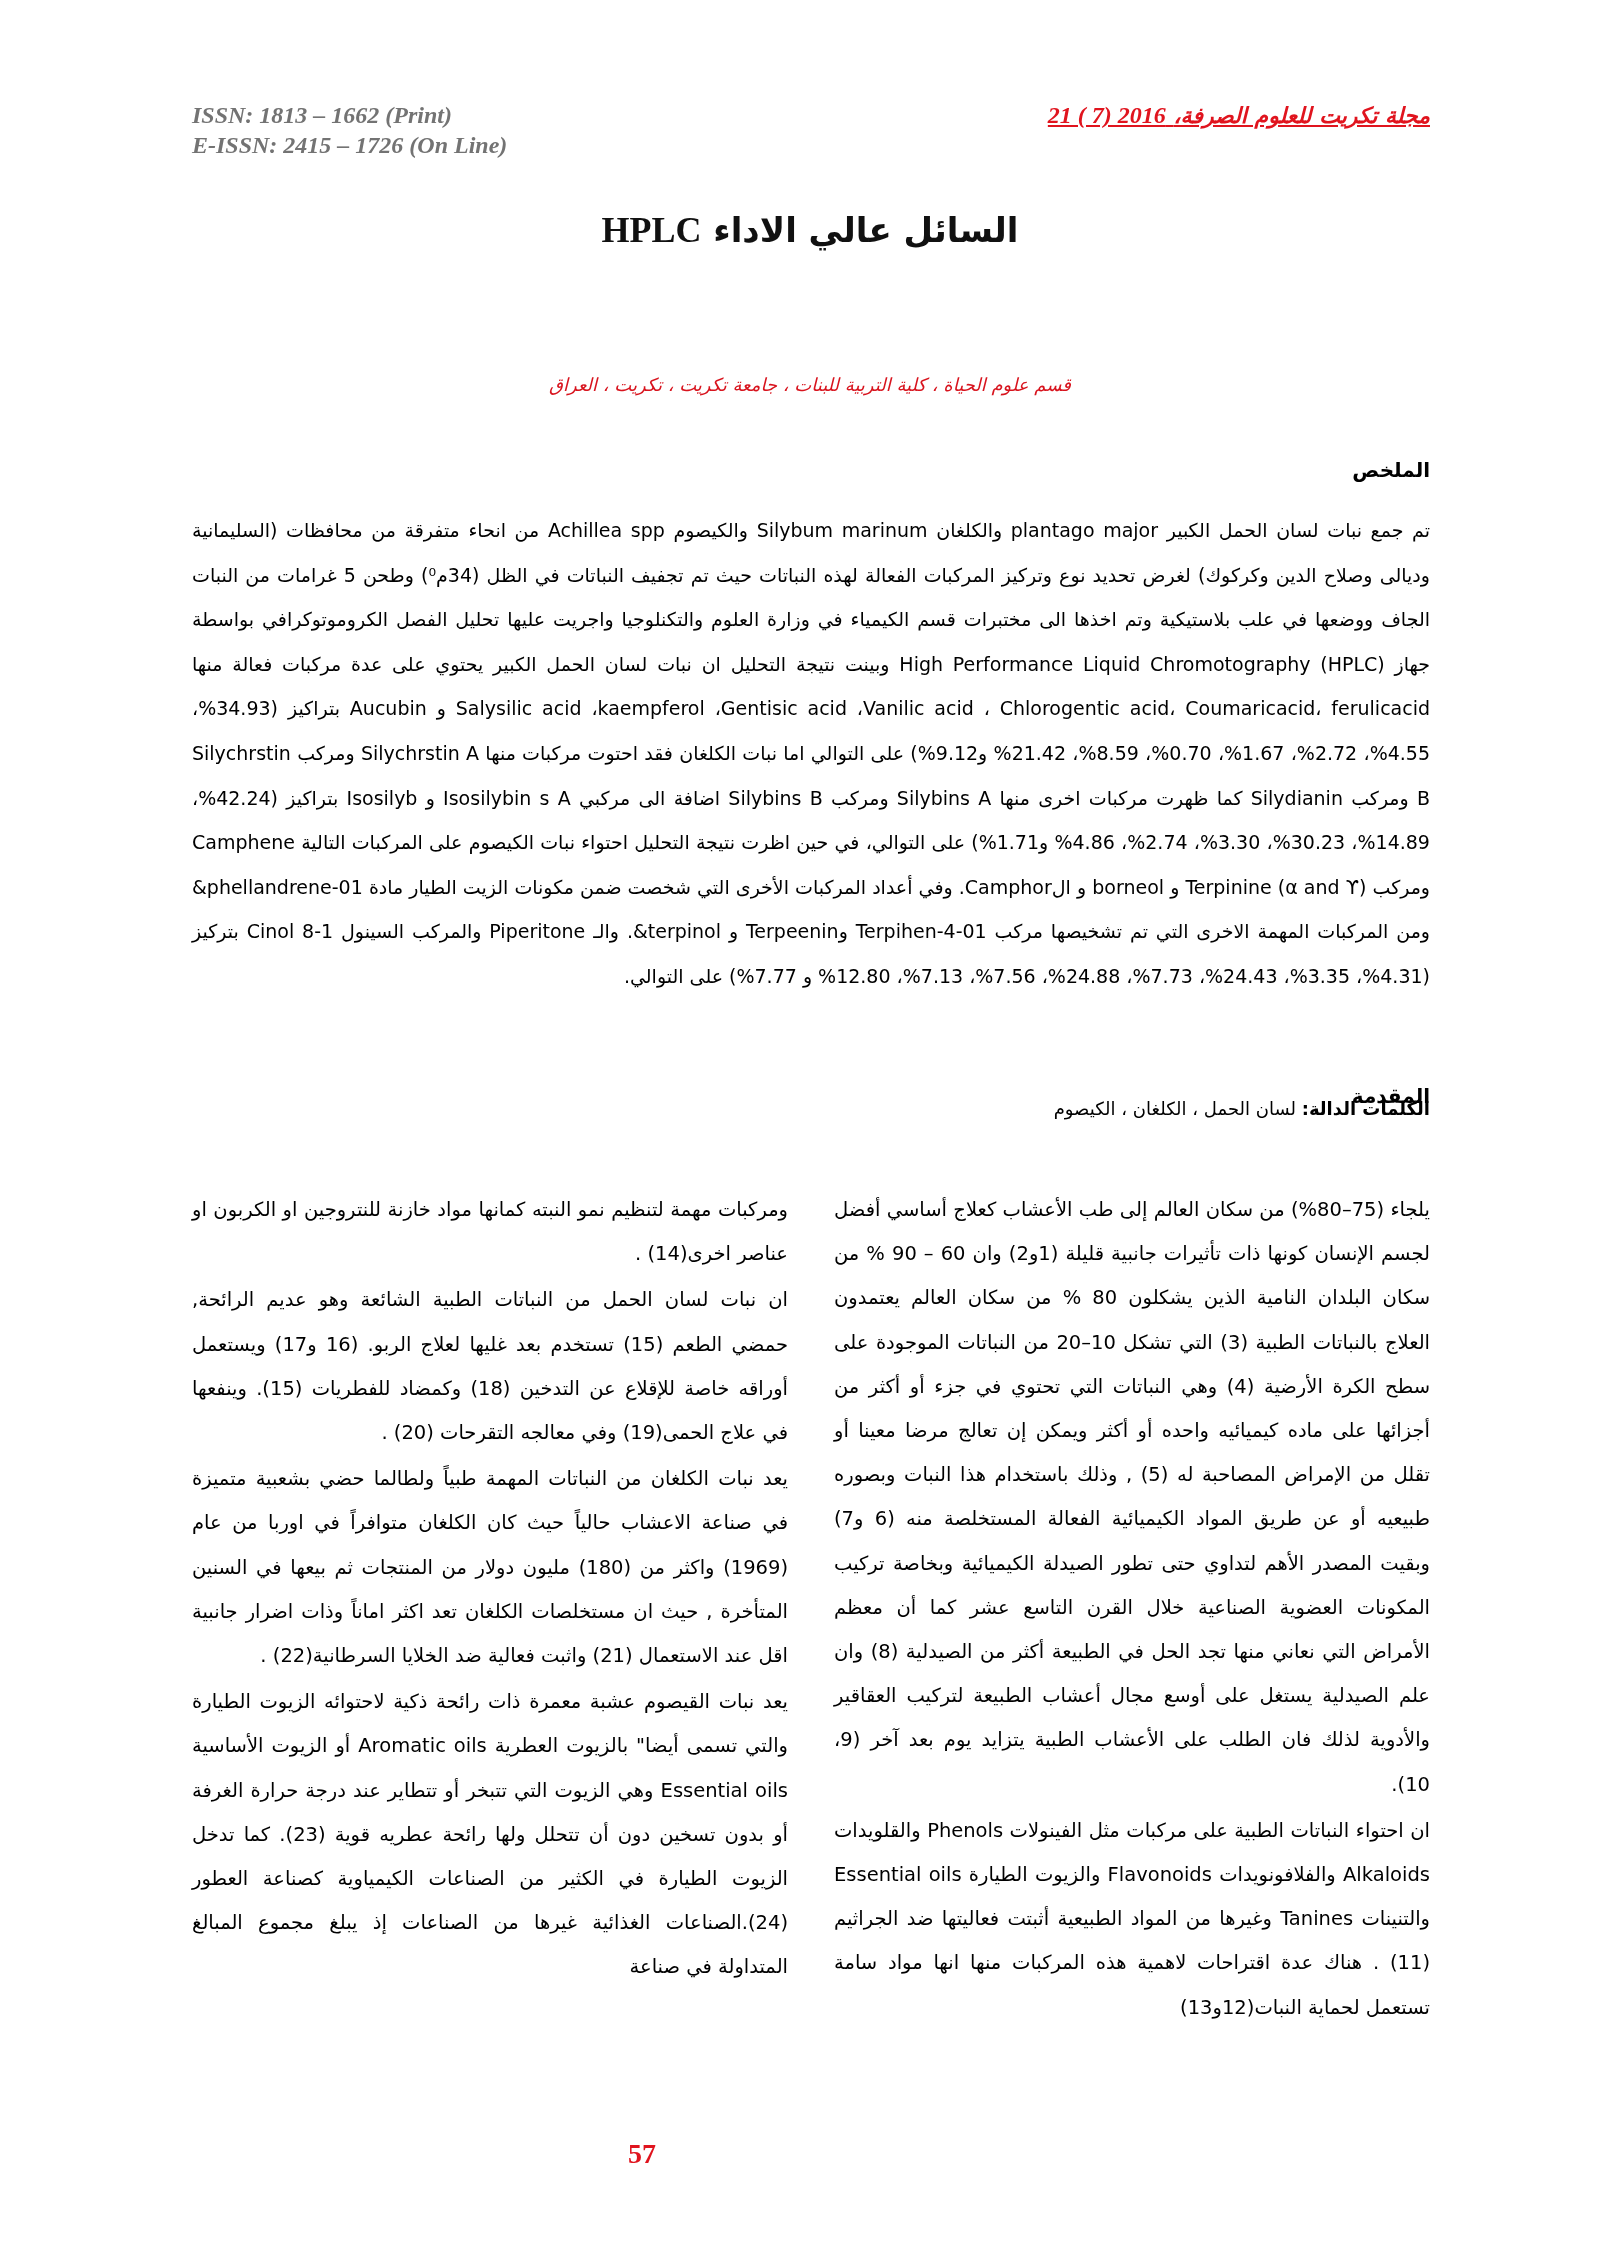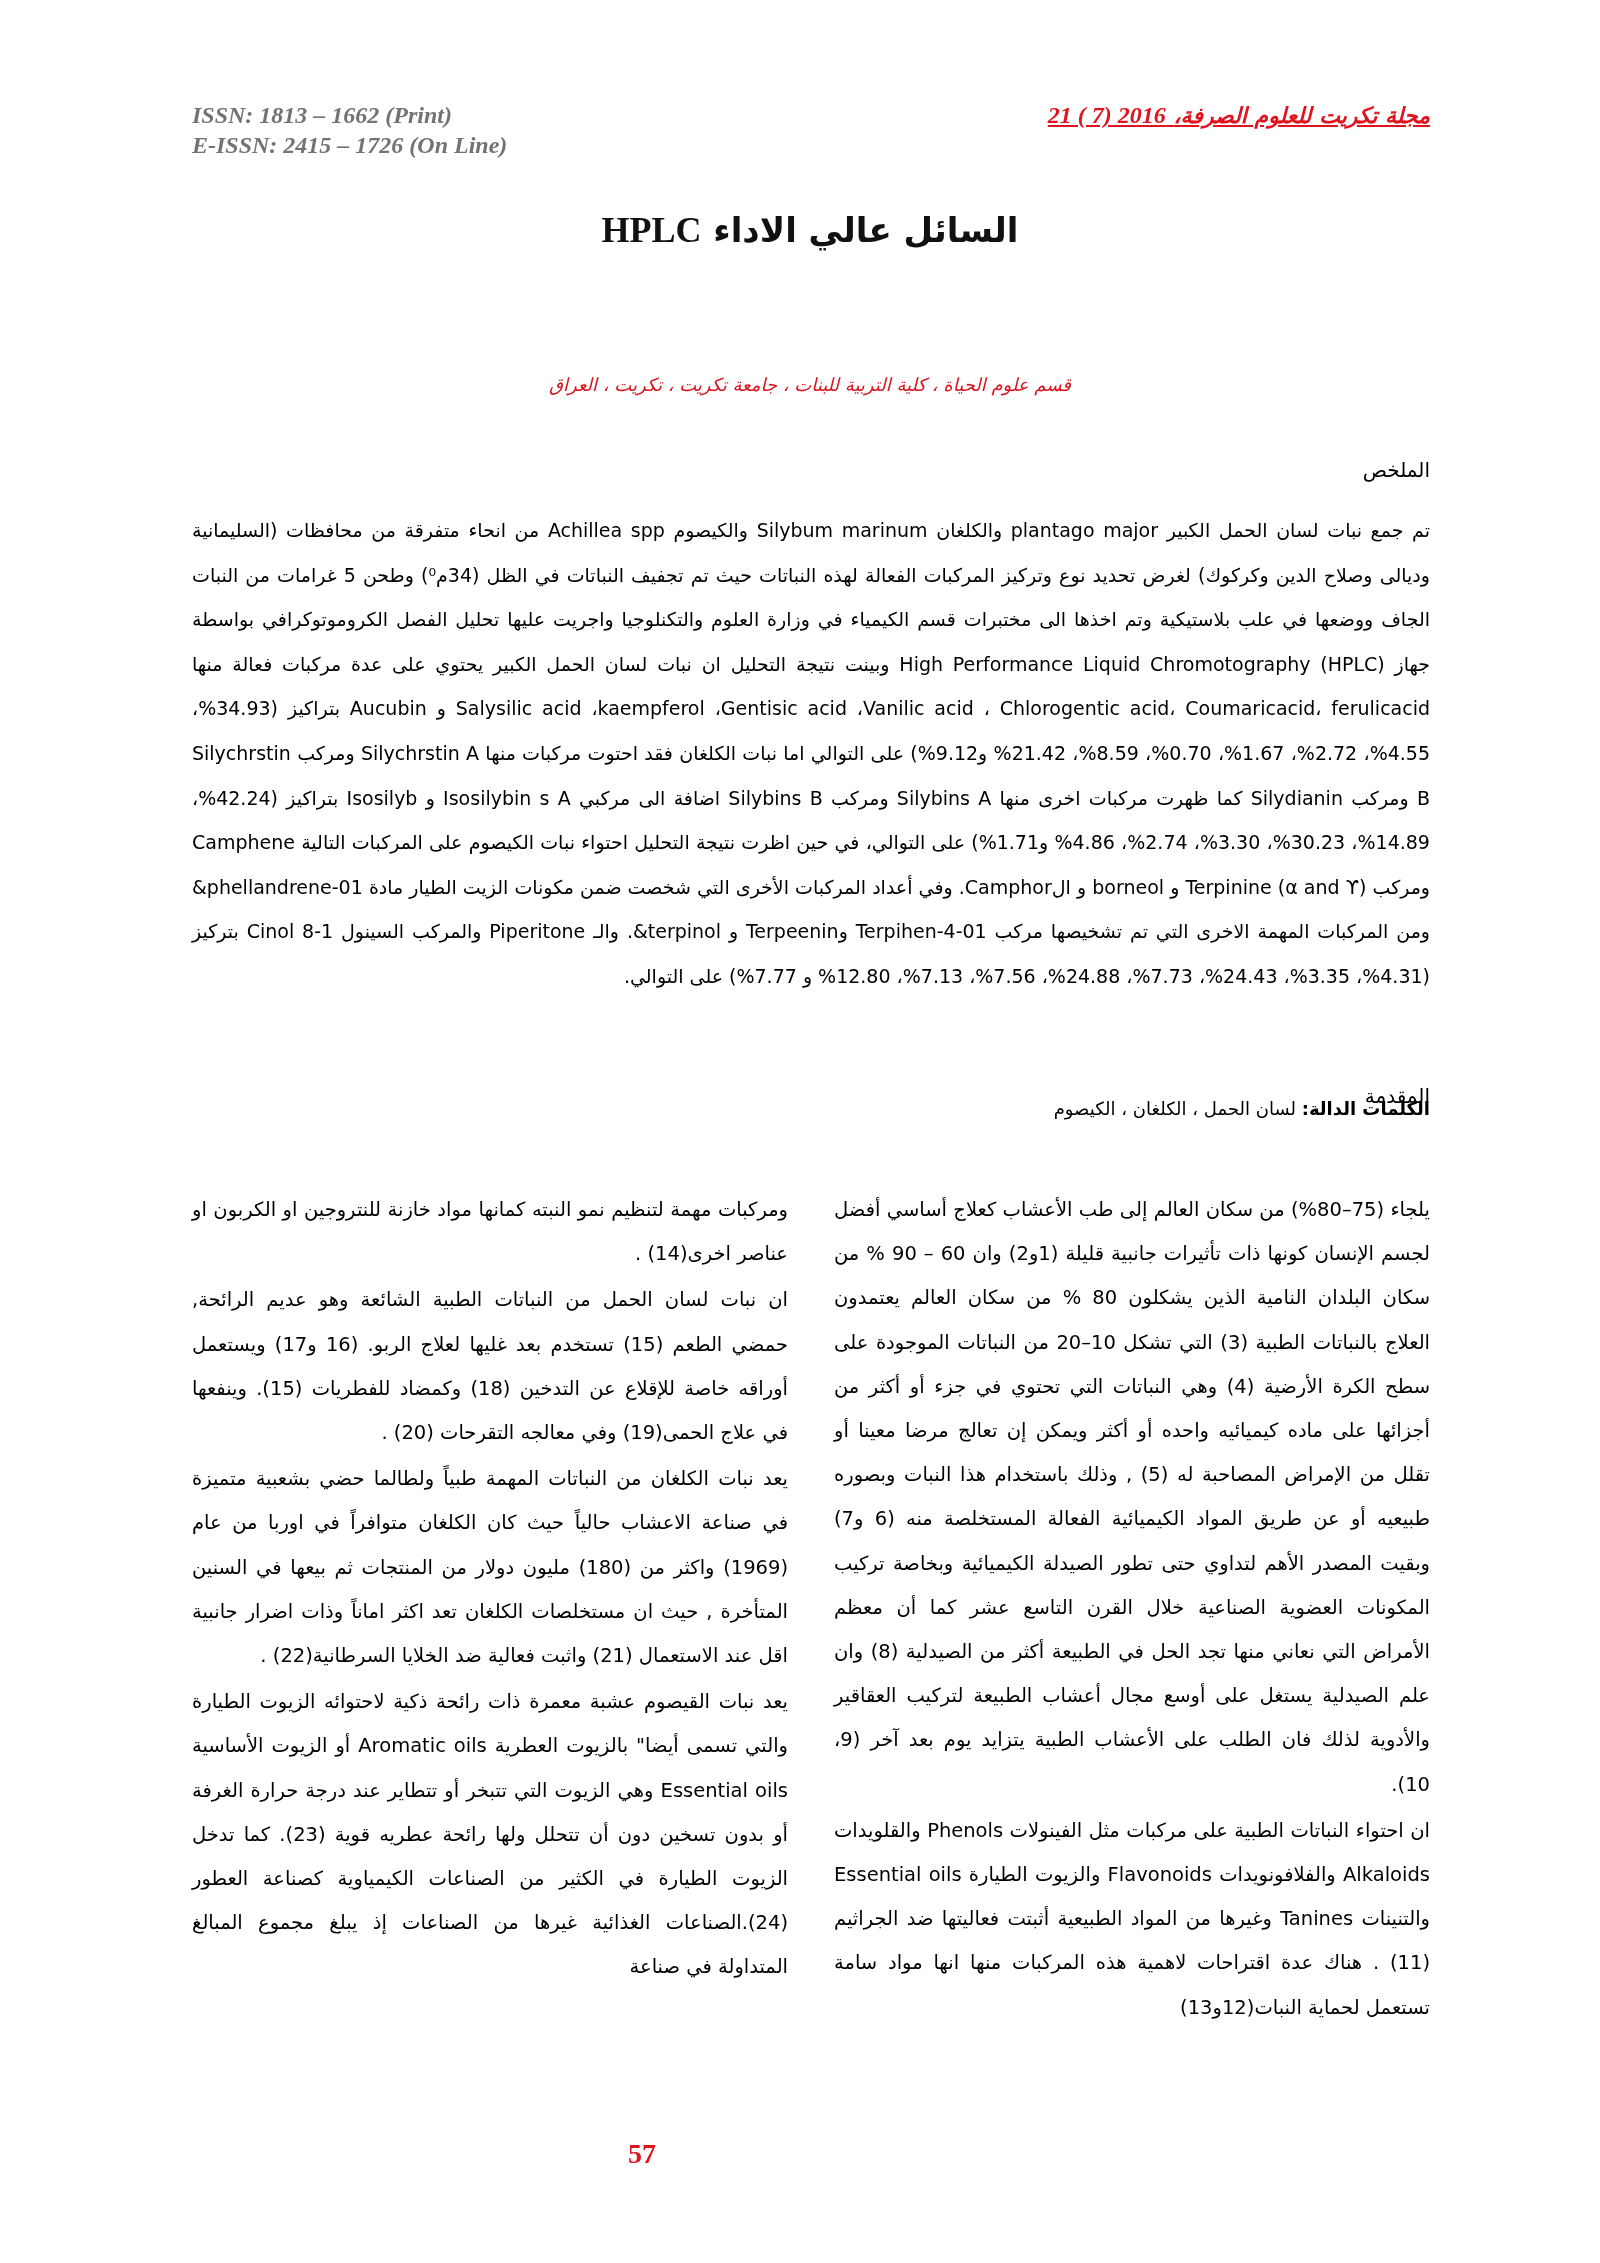--- a/index.html
+++ b/index.html
@@ -19,21 +19,21 @@
   
   .title { position:absolute; left:190px; width:1240px; top:200px; text-align:center;
            font-weight:bold; font-size:34px; line-height:60px; color:#111; }
   .title .en { font-family:"Liberation Serif", serif; font-size:36px;text-align:center; }
   .author { position:absolute; left:190px; width:1240px; top:328px; text-align:center;
             font-weight:bold; font-size:21px; color:#1f6fb7; }
   .affil { position:absolute; left:190px; width:1240px; top:374px; text-align:center;
            font-style:italic; font-size:18px; color:#d8141e; }
 
   
-  .section-head { position:absolute; right:170px; font-weight:normal; font-size:20px; text-align:right; }
+  .section-head { position:absolute; right:170px; font-weight:bold; font-size:20px; text-align:right; }
   .abstract { position:absolute; left:192px; right:170px; top:508px; font-size:19px;
               line-height:44.6px; text-align:justify; text-align-last:right; }
   .abstract p { margin:0; }
 
   .keywords { position:absolute; right:170px; top:1098px; font-size:18px; text-align:right; }
   .keywords b { font-weight:bold; }
 
   
   .col { position:absolute; top:1188px; width:596px; font-size:19.5px; line-height:44.2px;
          text-align:justify; text-align-last:right; }

